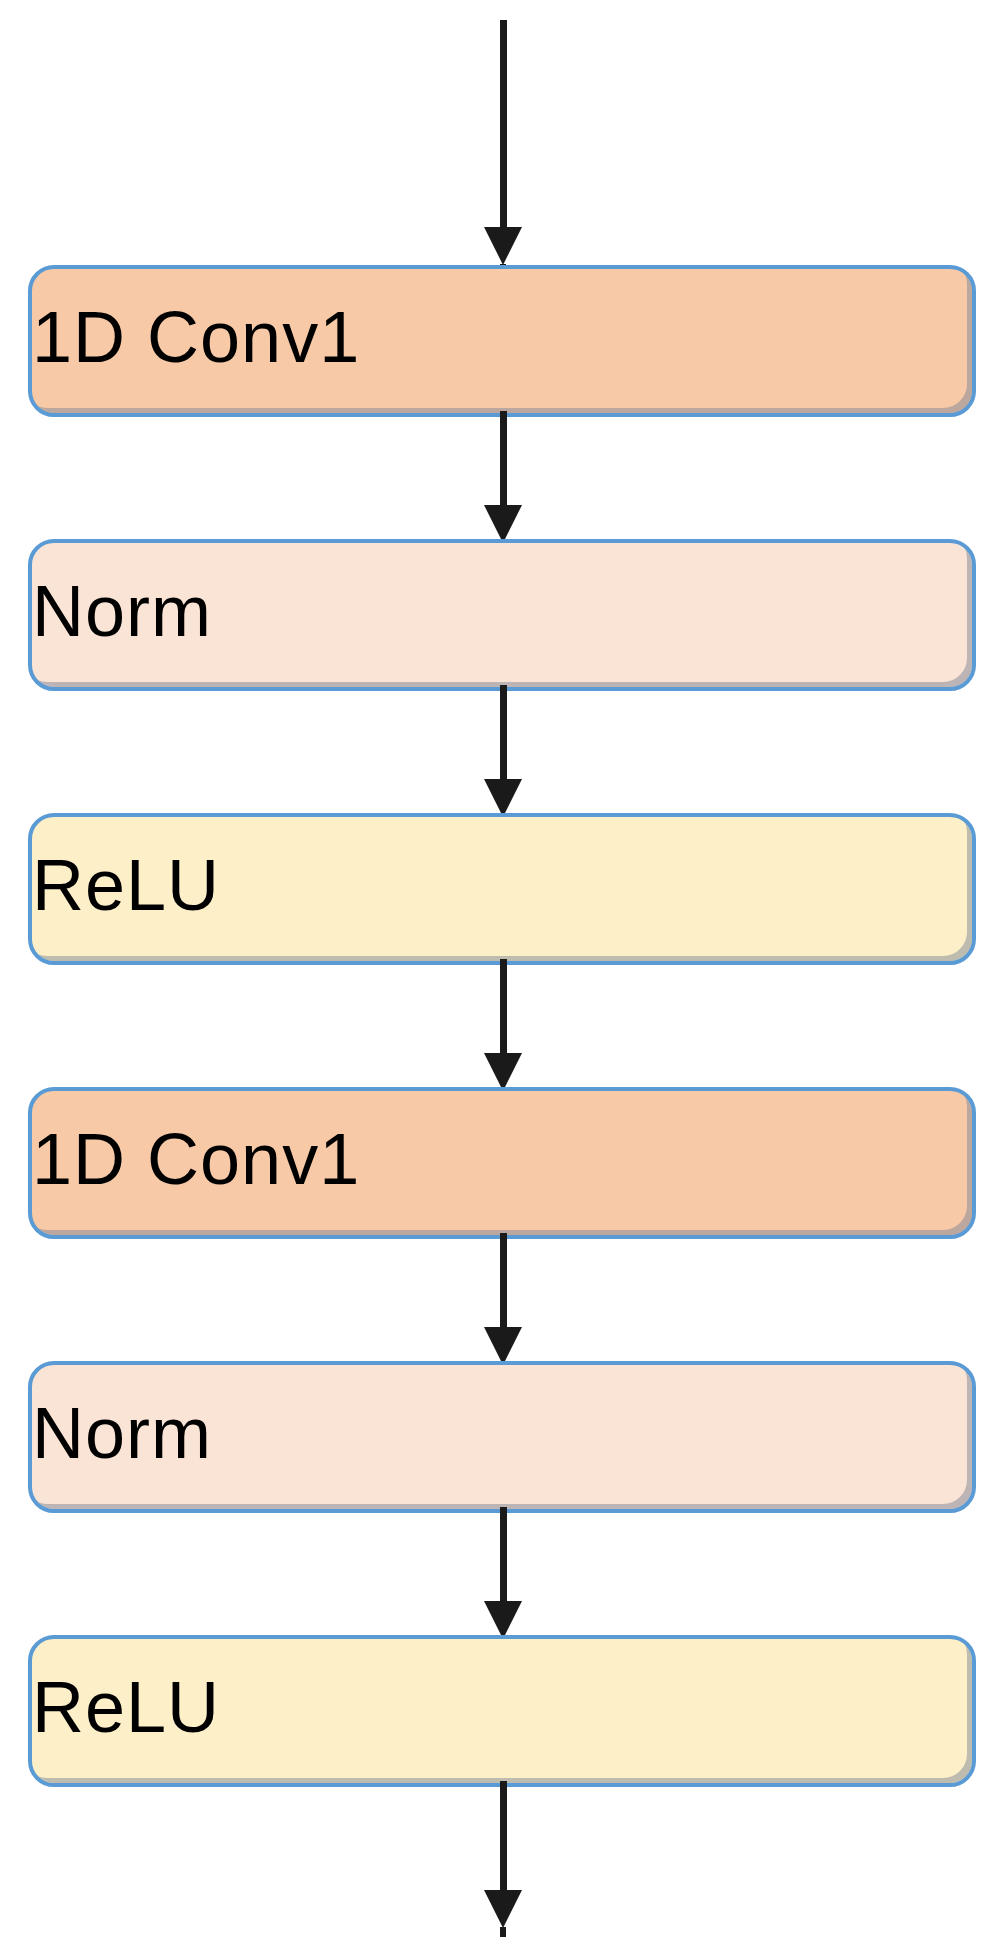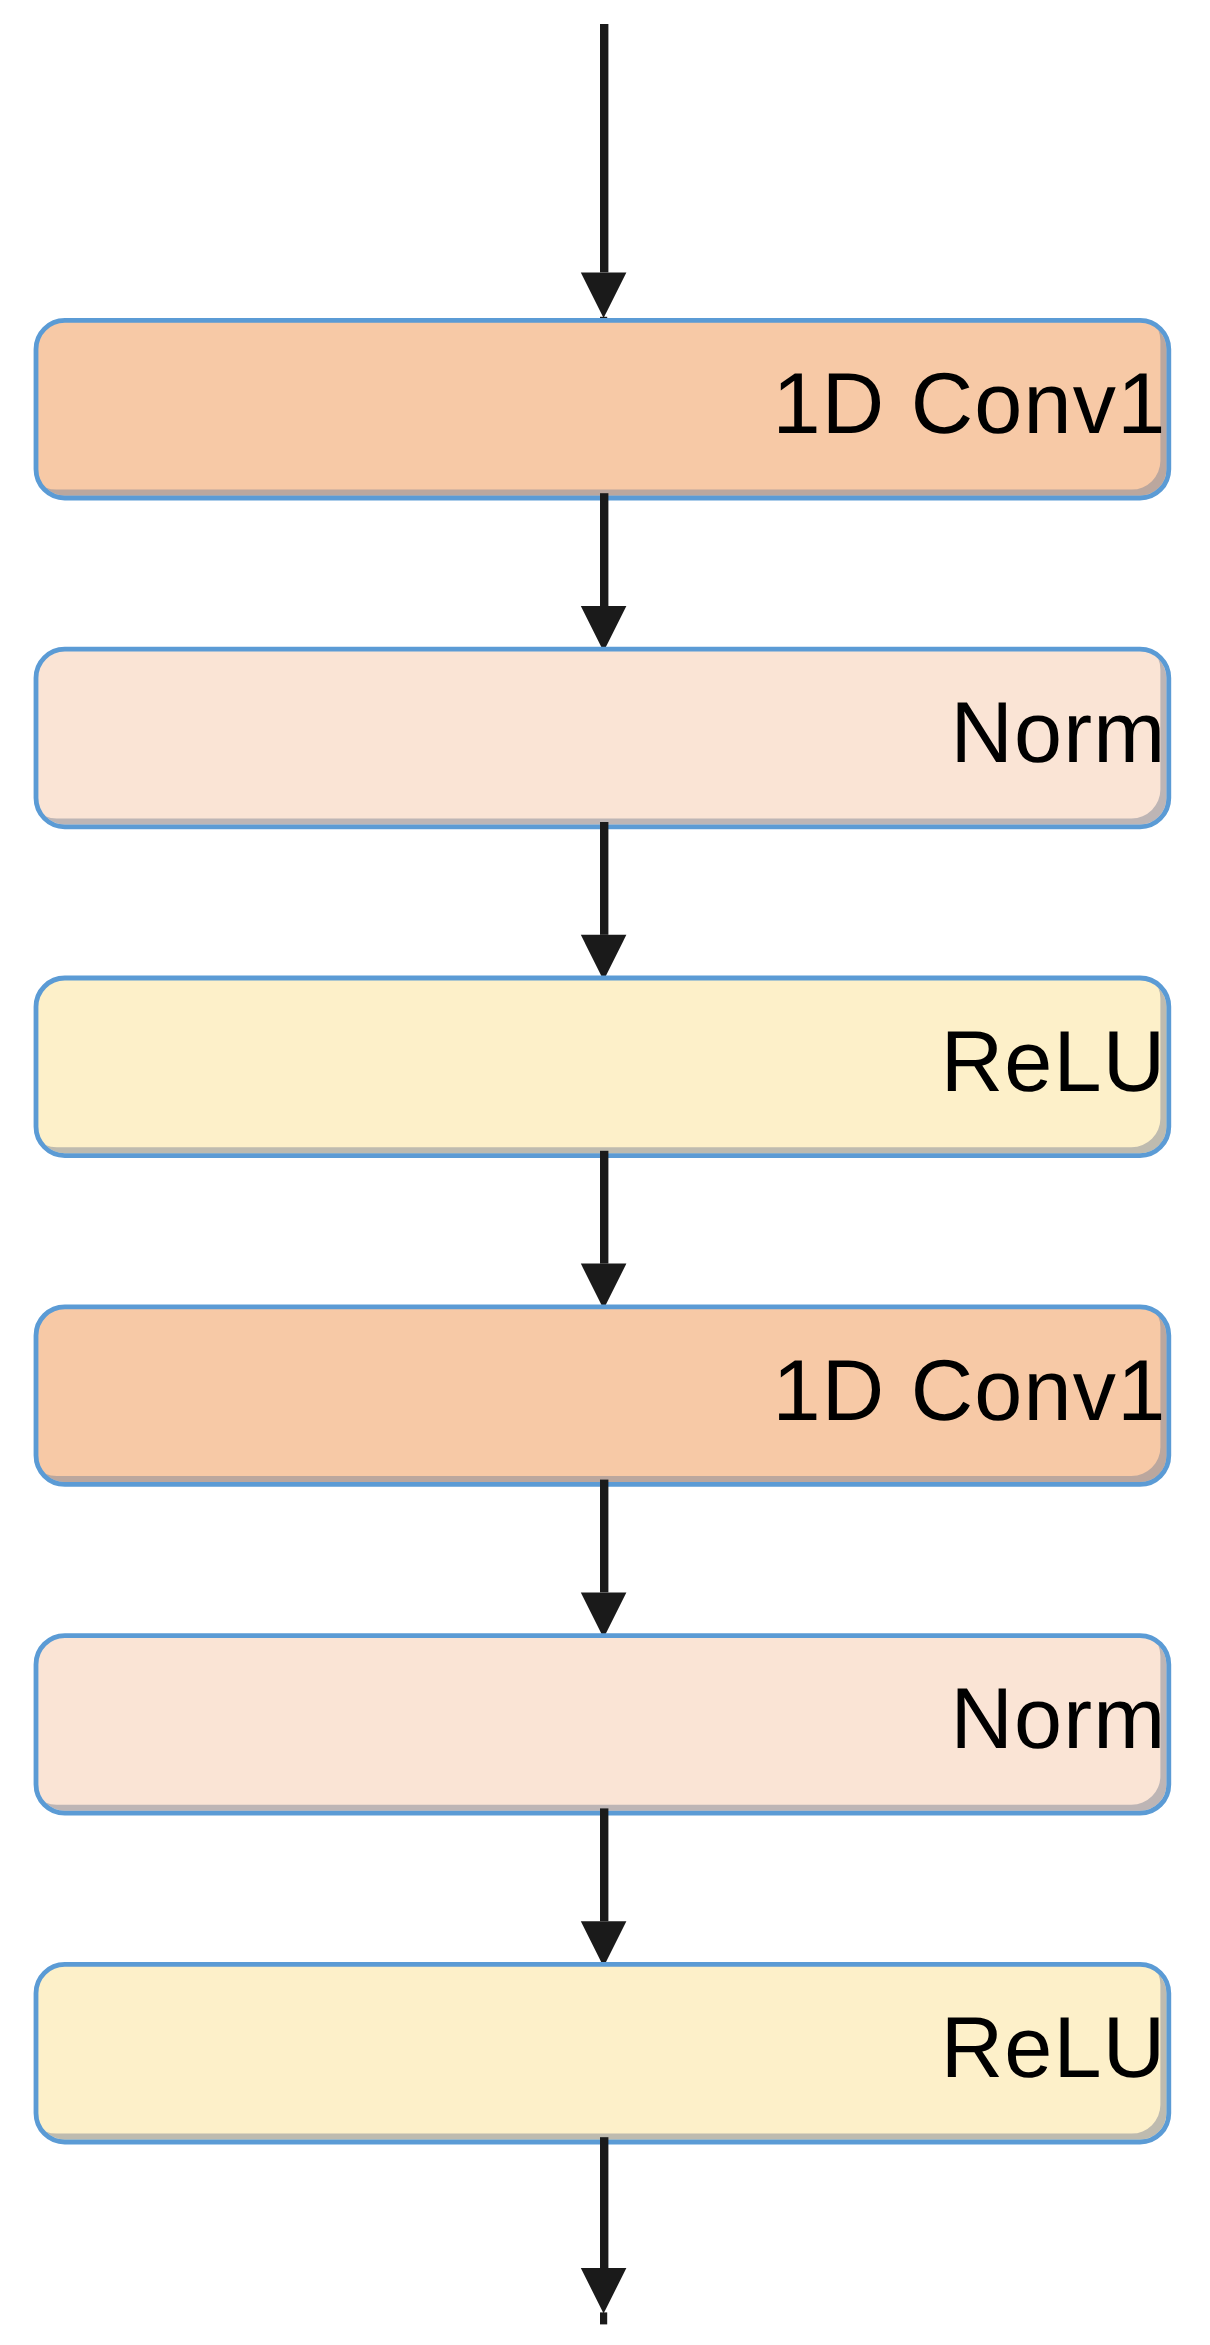--- a/index.html
+++ b/index.html
@@ -14,21 +14,21 @@
   .node {
     position: absolute;
     left: 28px;
     width: 948px;
     height: 152px;
     box-sizing: border-box;
     border: 4px solid var(--border-color, #5B9BD5);
     border-radius: 26px;
     display: flex;
     align-items: center;
-    justify-content: flex-end;
+    justify-content: flex-start;
     box-shadow: inset -7px -7px 0 -2px rgba(128, 134, 150, 0.5);
   }
   .node-label {
     font-size: 72px;
     letter-spacing: 1px;
     color: var(--text-color, #000000);
     line-height: 1;
     transform: translateY(-4px);
     white-space: nowrap;
   }

